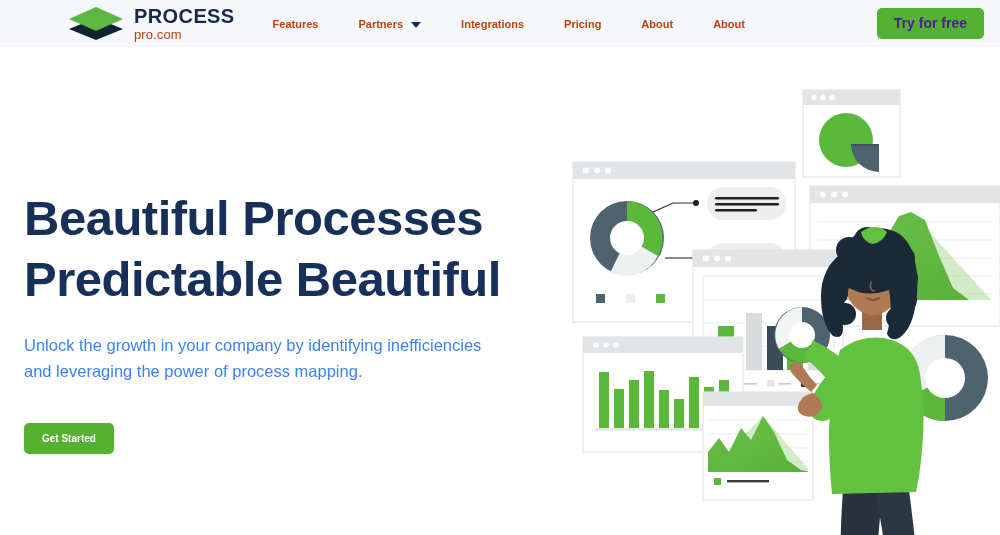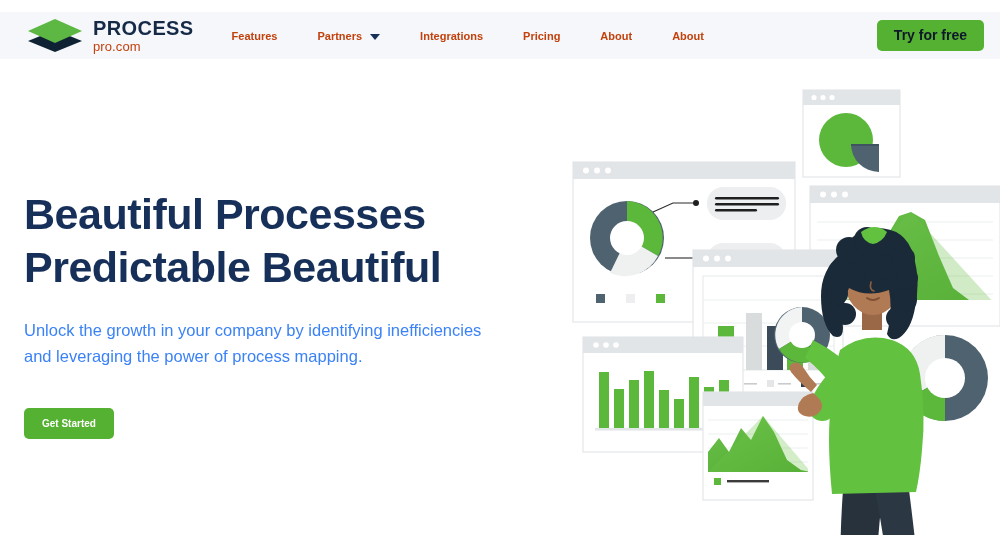--- a/index.html
+++ b/index.html
@@ -7,24 +7,24 @@
   html, body {
     width: 1000px; height: 535px;
     background: #ffffff;
     font-family: "Liberation Sans", sans-serif;
     overflow: hidden;
   }
   .page { position: relative; width: 1000px; height: 535px; background:#fff; }
 
   
   .header {
-    position: absolute; top: 12px; left: 0;
+    position: absolute; top: 0; left: 0;
     width: 1000px; height: 47px;
     background: #f5f7fa;
-    display: flex; align-items: center;
+    display: flex; align-items: center; padding-left: 41px;
   }
   .logo-wrap {
     display: flex; align-items: center; gap: 9px;
     margin-left: 26px; text-decoration: none;
   }
   .logo-mark { position: relative; width: 58px; height: 40px; flex: 0 0 auto; }
   .logo-mark svg { display:block; }
   .logo-text { display: flex; flex-direction: column; line-height: 1; }
   .logo-title {
     font-size: 20px; font-weight: 700; letter-spacing: 0.4px;
@@ -47,31 +47,31 @@
     width: 0; height: 0; display:inline-block;
     border-left: 5px solid transparent;
     border-right: 5px solid transparent;
     border-top: 6px solid #17305a;
     margin-top: 2px;
   }
 
   .try-btn {
     position: absolute; right: 16px; top: 8px;
     height: 31px; padding: 0 17px;
-    background: #55b131; color: #0f172a;
+    background: #55b131; color: #4c1d95;
     font-size: 14px; font-weight: 700;
     border: none; border-radius: 5px;
     cursor: pointer; line-height: 31px;
     font-family: "Liberation Sans", sans-serif;
   }
 
   
   .hero-copy { position: absolute; left: 24px; top: 188px; width: 530px; }
   .hero-title {
-    font-size: 43px; font-weight: 700; color: #17305a;
+    font-size: 49px; font-weight: 700; color: #17305a;
     line-height: 1.24; letter-spacing: -0.5px;
   }
   .hero-sub {
     margin-top: 22px; font-size: 16.5px; color: #3b82f6;
     line-height: 1.62; max-width: 460px; font-weight: 400;
   }
   .get-started {
     margin-top: 38px;
     display: inline-block;
     background: #55b131; color: #ffffff;

